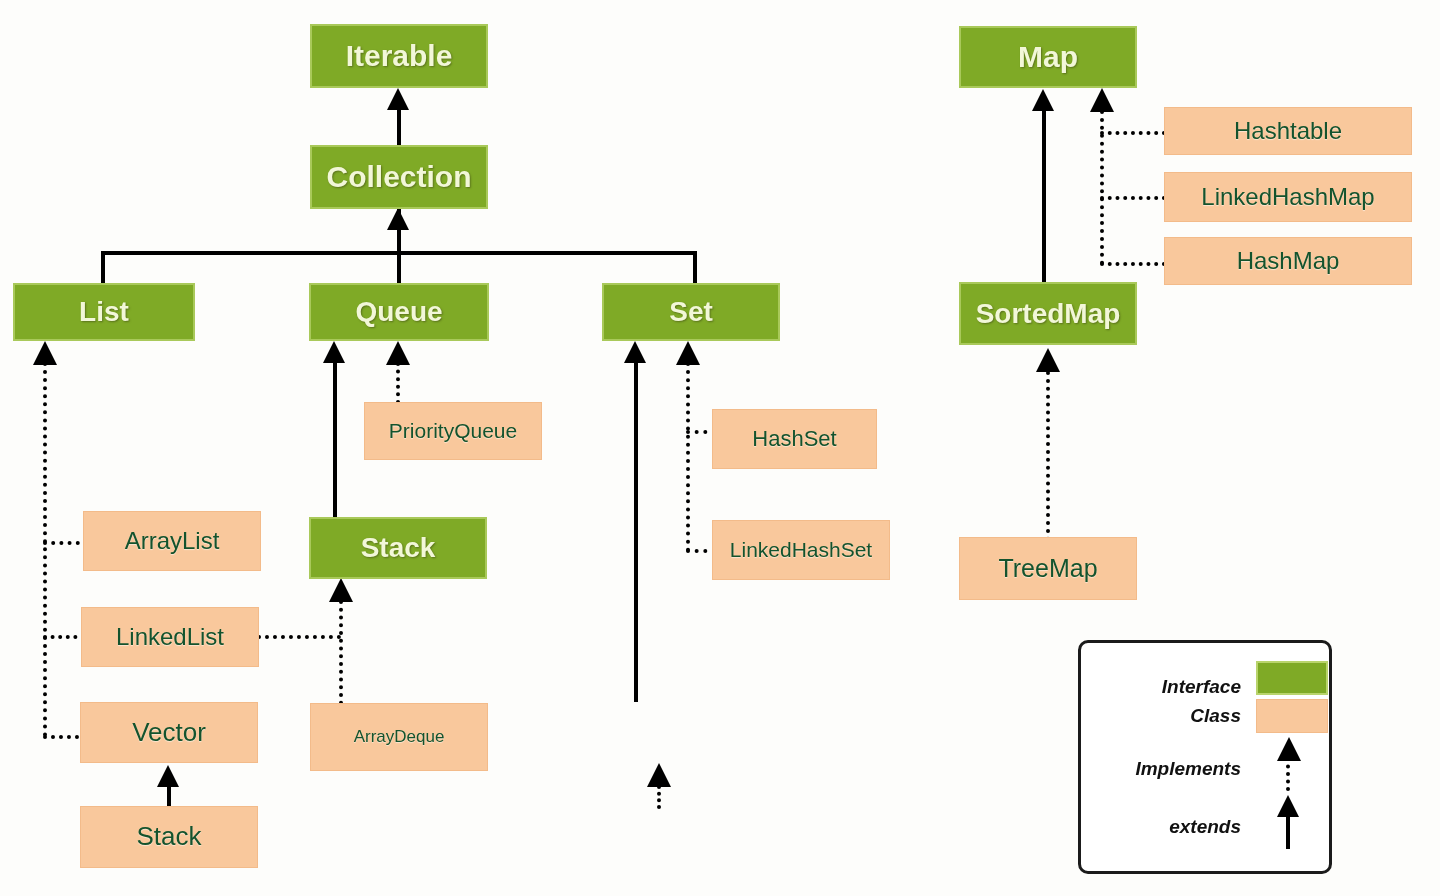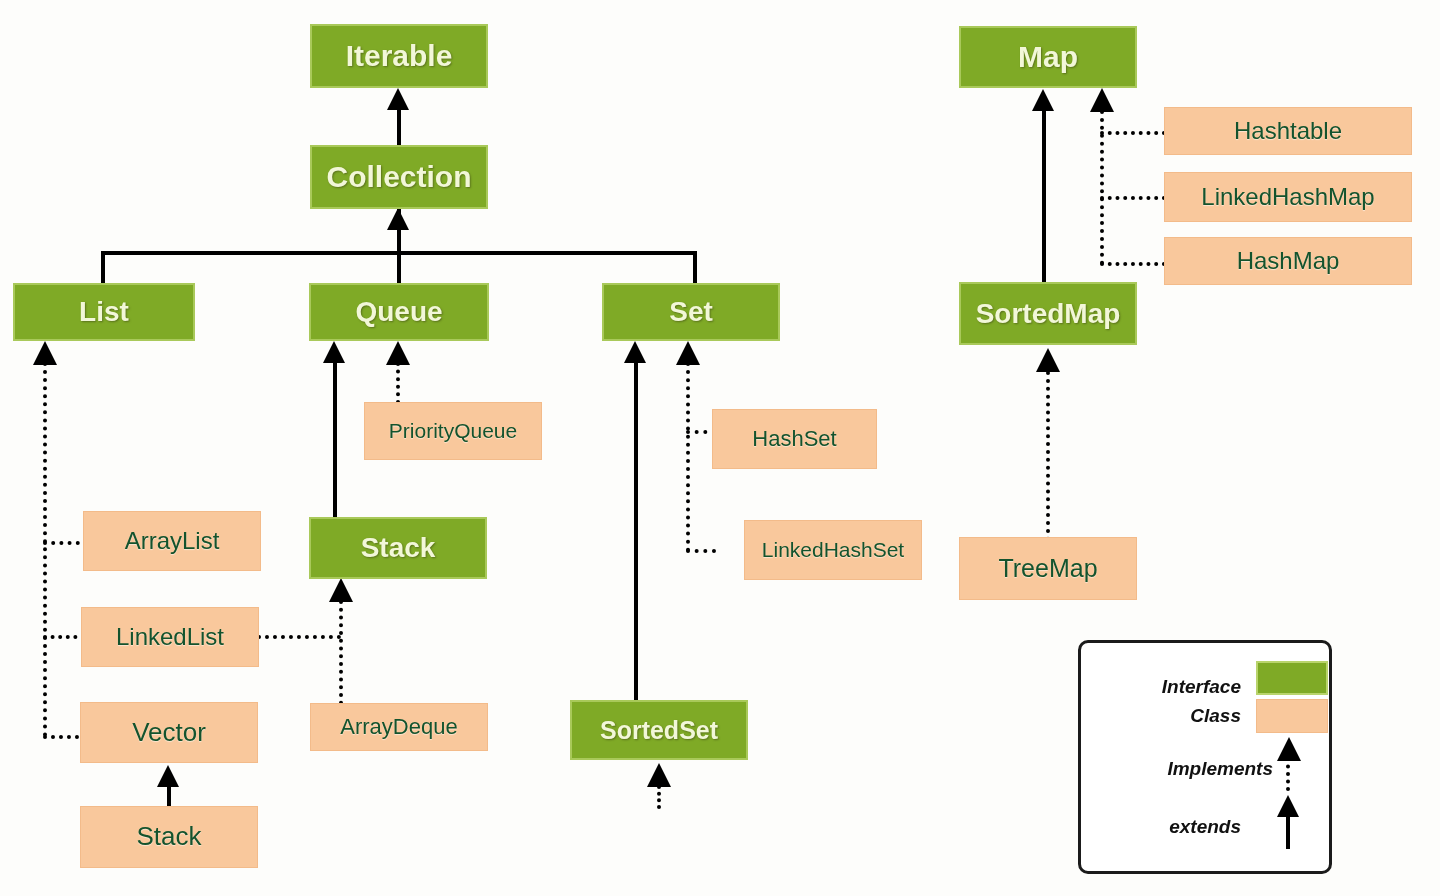--- a/index.html
+++ b/index.html
@@ -183,29 +183,28 @@
   <div class="node iface" style="left:602px; top:283px; width:178px; height:58px; font-size:28px;">Set</div>
 
   <div class="node klass" style="left:364px; top:402px; width:178px; height:58px; font-size:21px;">PriorityQueue</div>
 
   <div class="node klass" style="left:712px; top:401px; width:165px; height:60px; font-size:22px;margin-top:8px;">HashSet</div>
 
   <div class="node klass" style="left:83px; top:511px; width:178px; height:60px; font-size:24px;">ArrayList</div>
 
   <div class="node iface" style="left:309px; top:517px; width:178px; height:62px; font-size:28px;">Stack</div>
 
-  <div class="node klass" style="left:712px; top:520px; width:178px; height:60px; font-size:21px;margin-left:32px;">LinkedHashSet</div>
+  <div class="node klass" style="left:712px; top:520px; width:178px; height:60px; font-size:21px;">LinkedHashSet</div>
 
   <div class="node klass" style="left:81px; top:607px; width:178px; height:60px; font-size:24px;">LinkedList</div>
 
   <div class="node klass" style="left:80px; top:702px; width:178px; height:61px; font-size:26px;">Vector</div>
 
-  <div class="node klass" style="left:310px; top:703px; width:178px; height:48px; font-size:22px;">ArrayDeque</div>
-
-  <div class="node iface" style="left:570px; top:700px; width:178px; height:60px; font-size:25px;">SortedSet</div>
+  <div class="node klass" style="left:310px; top:703px; width:178px; height:68px; font-size:17px;">ArrayDeque</div>
+
 
   <div class="node klass" style="left:80px; top:806px; width:178px; height:62px; font-size:26px;">Stack</div>
 
 
   <div class="node iface" style="left:959px; top:26px; width:178px; height:62px; font-size:30px;">Map</div>
 
   <div class="node klass" style="left:1164px; top:107px; width:248px; height:48px; font-size:24px;">Hashtable</div>
 
   <div class="node klass" style="left:1164px; top:172px; width:248px; height:50px; font-size:24px;">LinkedHashMap</div>
 
@@ -216,21 +215,21 @@
   <div class="node klass" style="left:959px; top:537px; width:178px; height:63px; font-size:25px;">TreeMap</div>
 
   <div id="legend">
 
     <div class="legend-label" style="left:10px; top:22px; width:150px;margin-top:11px;">Interface</div>
     <div class="legend-swatch sw-iface" style="left:175px; top:18px;"></div>
 
     <div class="legend-label" style="left:10px; top:62px; width:150px;">Class</div>
     <div class="legend-swatch sw-class" style="left:175px; top:56px;"></div>
 
-    <div class="legend-label" style="left:0px; top:115px; width:160px;padding-left:32px;">Implements</div>
+    <div class="legend-label" style="left:0px; top:115px; width:160px;">Implements</div>
     <div class="legend-arrowline dline dvline" style="left:205px; top:114px; height:34px; border-left:4px dotted #000;"></div>
     <div class="legend-arrowline arrow arrow-open" style="left:196px; top:94px;"></div>
 
     <div class="legend-label" style="left:0px; top:173px; width:160px;">extends</div>
     <div class="legend-arrowline line vline" style="left:205px; top:172px; height:34px;"></div>
     <div class="legend-arrowline arrow arrow-solid" style="left:196px; top:152px;"></div>
   </div>
 
 </div>
 

